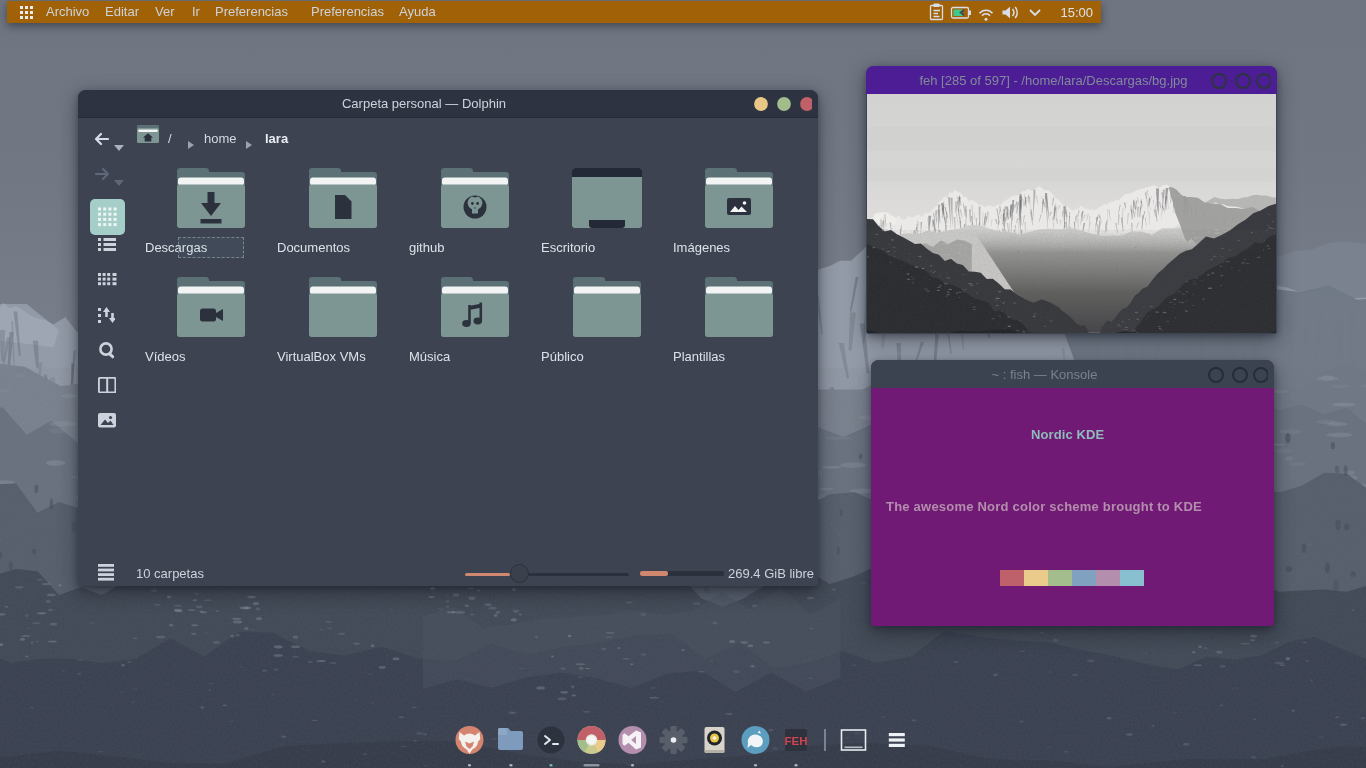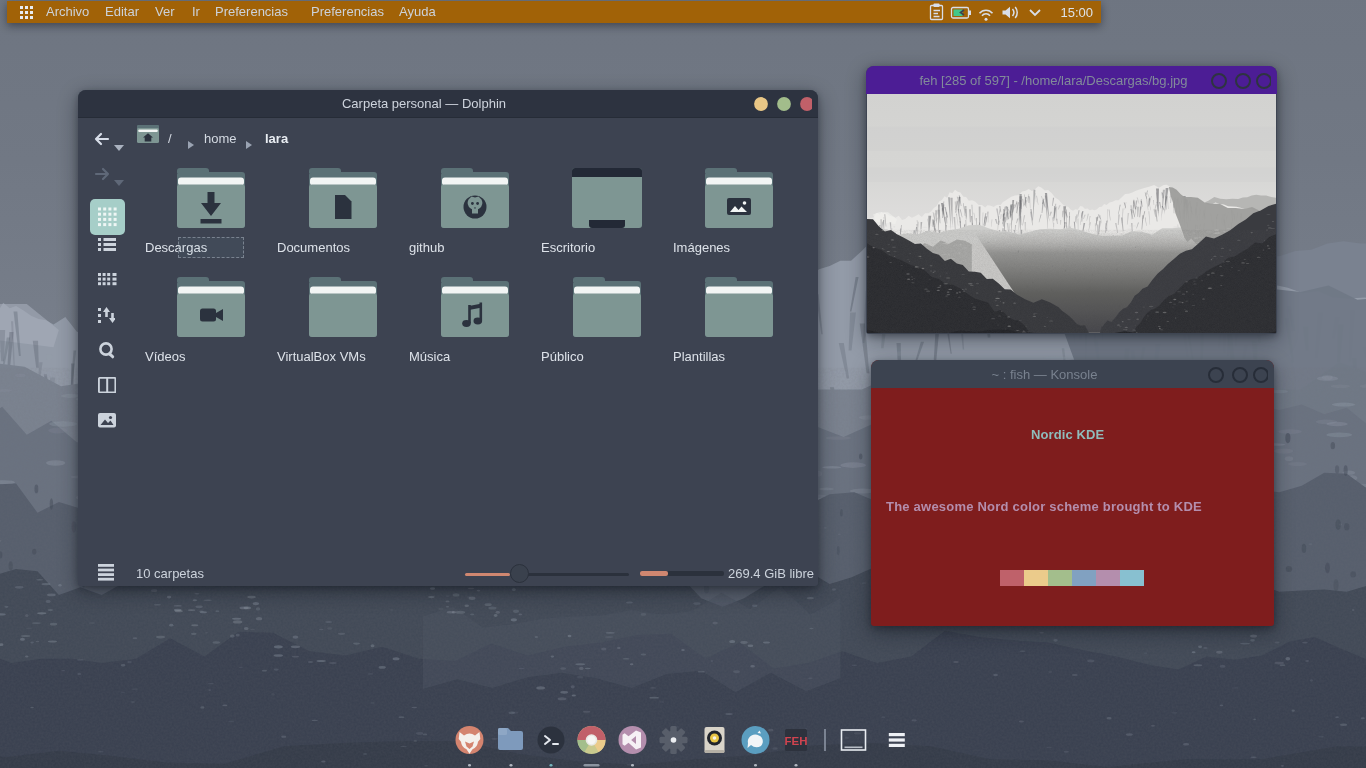--- a/index.html
+++ b/index.html
@@ -12,21 +12,21 @@
 .bold {font-weight:bold;color:#e9edf2}
 .sbtext {position:absolute;font-size:13px;color:#ccd3dc;line-height:16px}
 #panel {position:absolute;left:7px;top:1px;width:1094px;height:22px;background:#a16207;
   box-shadow:0 3px 8px rgba(10,14,22,0.45);z-index:5}
 #panel .menu {position:absolute;top:0;height:22px;line-height:22px;font-size:13px;color:#ccd2da}
 #clock {position:absolute;right:8px;top:0;height:22px;line-height:23px;font-size:13px;color:#dde2e9}
 #dolphin {left:78px;top:90px;width:740px;height:496px;background:#3d4351;z-index:3}
 #dolphin .tbar {background:#2d3340;color:#ced4dd;padding-right:48px;border-bottom:1px solid #262c37}
 #feh {left:866px;top:66px;width:411px;height:268px;background:#3e4552;z-index:2}
 #feh .tbar {background:#4c1d95;color:#828b9a;padding-right:36px}
-#konsole {left:871px;top:360px;width:403px;height:266px;background:#7f1d1d;z-index:2}
+#konsole {left:871px;top:360px;width:403px;height:266px;background:#701a75;z-index:2}
 #konsole .tbar {background:#3c4350;color:#79828f;padding-right:56px}
 .mono {font-family:Liberation Sans, sans-serif;font-weight:bold;font-size:13px;position:absolute;white-space:pre}
 </style></head><body>
 <div id="stage">
 <svg width="1366" height="768" viewBox="45 115 1276 710" preserveAspectRatio="none" style="position:absolute;left:0;top:0" xmlns="http://www.w3.org/2000/svg">
       <defs>
 <linearGradient id="skyg_d" x1="0" y1="0" x2="0" y2="1">
 <stop offset="0" stop-color="#6c737f"></stop>
           <stop offset="0.3" stop-color="#717884"></stop>
 <stop offset="0.48" stop-color="#777e8a"></stop>

